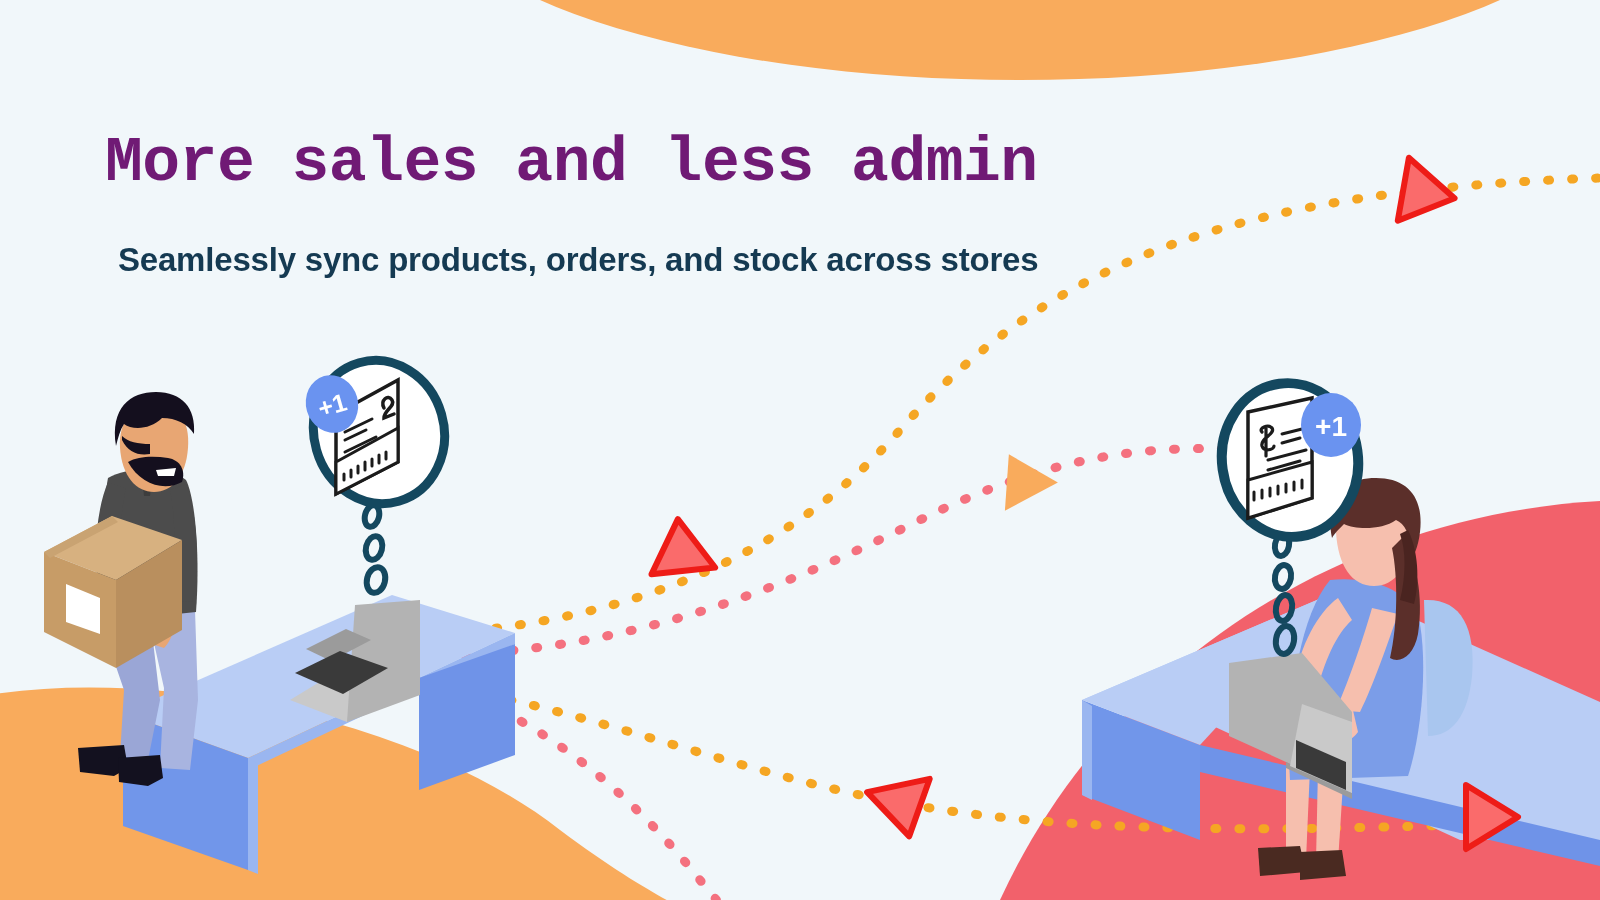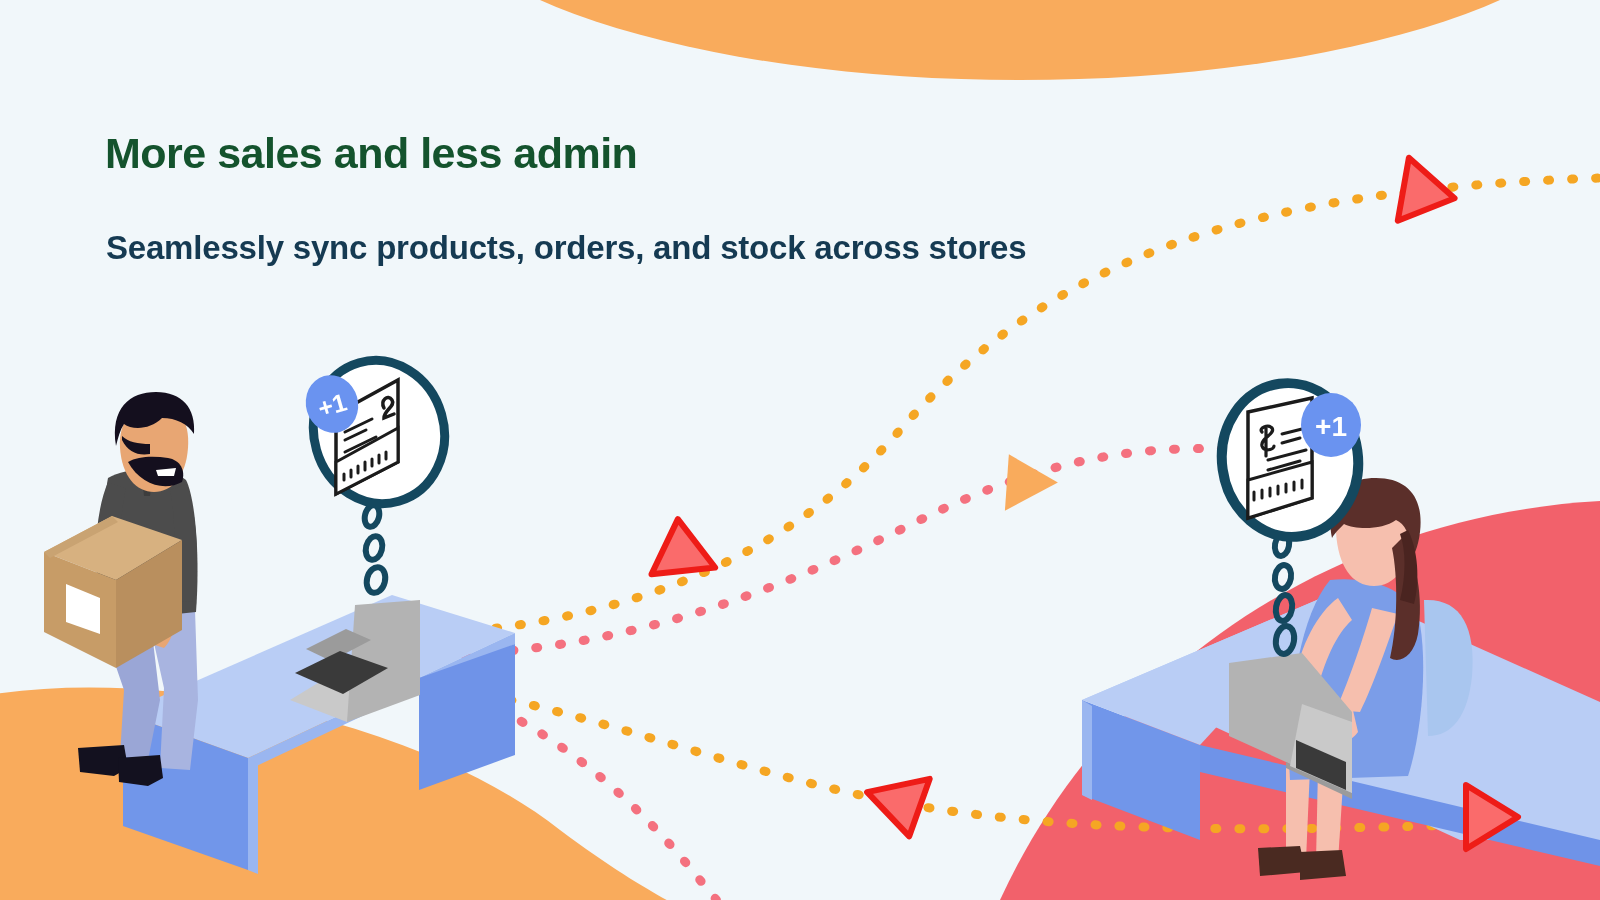--- a/index.html
+++ b/index.html
@@ -6,27 +6,28 @@
   body{
     width:1600px;height:900px;overflow:hidden;
     background:#f1f7fa;
     font-family:"Liberation Sans", sans-serif;
   }
   #stage{position:relative;width:1600px;height:900px;overflow:hidden;background:#f1f7fa;}
   #art{position:absolute;inset:0;width:1600px;height:900px;}
   .headings{position:absolute;left:0;top:0;width:1600px;height:300px;pointer-events:none;}
   h1.title{
     position:absolute;left:105px;top:132px;margin:0;
-    font-size:43px;line-height:1.02;font-weight:700;
+    font-size:63px;line-height:1.02;font-weight:700;
     letter-spacing:-0.5px;
-    color:#14532d;
+    color:#701a75;
     white-space:nowrap;
+    font-family:Liberation Mono, monospace;
   }
   .subtitle{
-    position:absolute;left:106px;top:230px;margin:0;
+    position:absolute;left:106px;top:230px;margin:12px;
     font-size:33px;line-height:1.1;font-weight:700;
     letter-spacing:-0.2px;
     color:#153a52;
     white-space:nowrap;
   }
 </style>
 </head>
 <body>
 
 <div id="stage">

